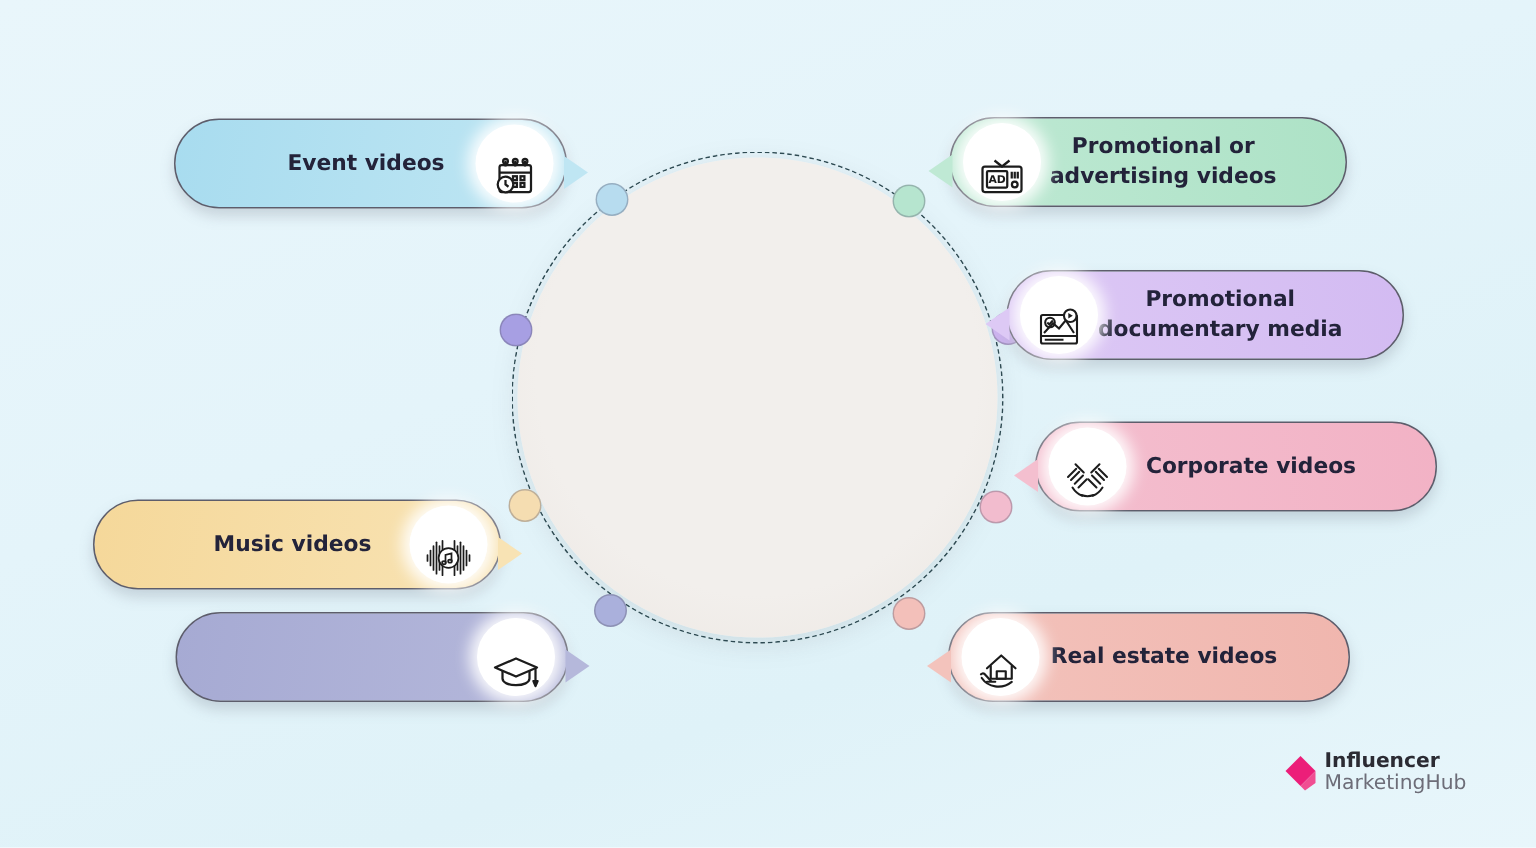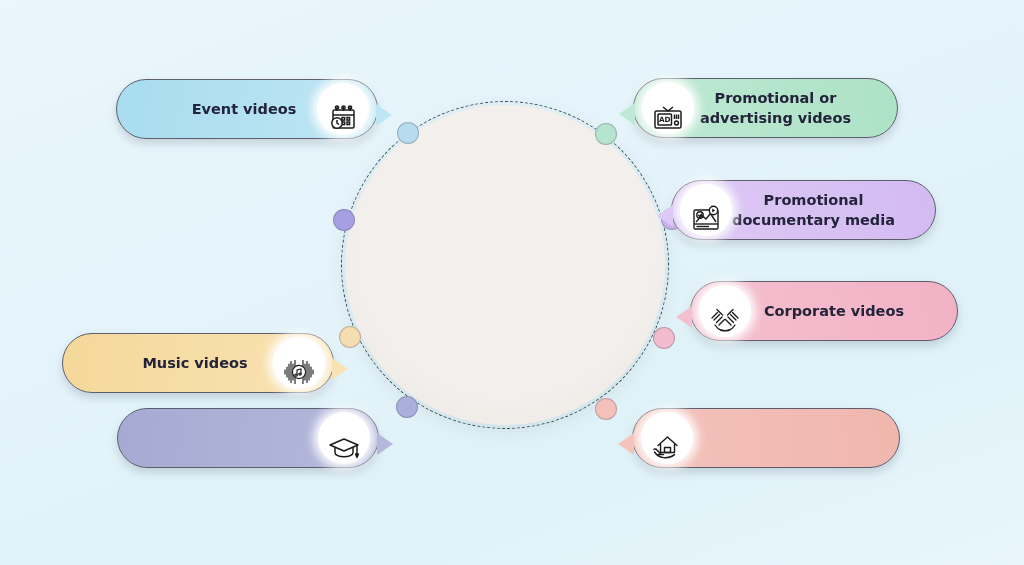--- a/index.html
+++ b/index.html
@@ -294,17 +294,28 @@
     <div class="badge">
       <svg width="34" height="34" viewBox="0 0 34 34" fill="none" stroke="#1c1c1c" stroke-width="1.45" stroke-linejoin="round" stroke-linecap="round">
         <polyline points="8,15.5 17.5,7 27,15.5"></polyline>
         <path d="M10.5 14 v8.5 h14 v-8.5"></path>
         <rect x="14.5" y="17.5" width="6" height="5"></rect>
         <path d="M4 19.5 c0 0 1.5 -1.5 3 0.5 l3.5 3.8"></path>
         <path d="M4.5 22 c2 3 5 5 9 5.6 c4 0.6 8 -0.6 11 -3"></path>
         <path d="M8 24.5 h5.5"></path>
       </svg>
     </div>
+    <div class="label">Real estate videos</div>
     <div class="tail" style="border-right: 16px solid rgb(243, 195, 188);"></div>
   </div>
 
+  <div id="logo">
+    <svg id="logo-mark" viewBox="0 0 22 26">
+      <path d="M11 2 L21 12 L11 22 L1 12 Z" fill="#ec1e79"></path>
+      <path d="M11 22 L21 12 L21 20 L14 25 Z" fill="#f04e92"></path>
+    </svg>
+    <div id="logo-text">
+      <span id="logo-line1">Influencer</span>
+      <span id="logo-line2">MarketingHub</span>
+    </div>
+  </div>
 
 </div>
 
 </body></html>

